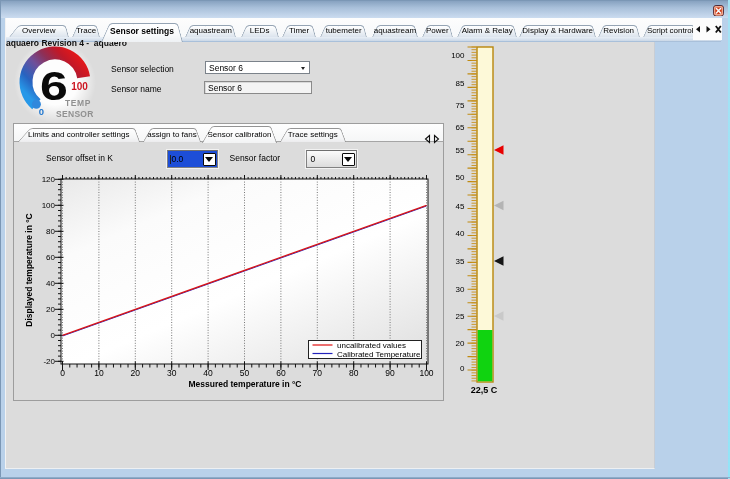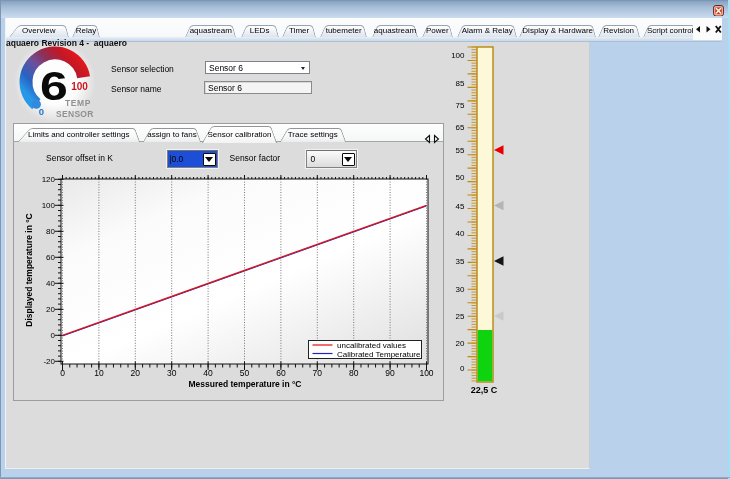--- a/index.html
+++ b/index.html
@@ -5,21 +5,21 @@
 html,body { width:730px; height:479px; overflow:hidden; }
 body { position:relative; font-family:"Liberation Sans",sans-serif; background:#b9d1ea; }
 #frame-outer { position:absolute; inset:0; border:1px solid #7b97b5; pointer-events:none; z-index:50; }
 #titlebar { position:absolute; left:1px; top:1px; width:728px; height:17px;
   background:linear-gradient(180deg,#87a2c0 0%,#a9c0da 40%,#cbdcf0 100%); }
 #title { position:absolute; left:6px; top:6px; font-size:8.5px; font-weight:bold; color:#101010;margin-top:32px; }
 #closebtn { position:absolute; left:713px; top:4.5px; } #caret { position:absolute; width:1px; height:9px; background:#222; }
 #rightedge { position:absolute; right:0; top:0; width:2px; height:479px;
   background:linear-gradient(180deg,#a5e2f4,#93e4f7); z-index:51; }
 #botline { position:absolute; left:0; top:477px; width:730px; height:1px; background:#8fabc8; z-index:52;}
-#main { position:absolute; left:5px; top:18px; width:585px; height:451px; background:#dcdcdc;
+#main { position:absolute; left:5px; top:18px; width:650px; height:451px; background:#dcdcdc;
   border-left:1px solid #f2f2f2; border-right:1px solid #c8cdd4; border-bottom:1px solid #eef0f2; }
 #tabstrip { position:absolute; left:0; top:0; width:715px; height:19px;
   background:linear-gradient(180deg,#fdfdfd,#f6f8fa); }
 #tabshelf { position:absolute; left:0; top:19px; width:715px; height:4.5px;
   background:linear-gradient(180deg,#e9eff6,#ccd9e8 75%,#a9c0da 75%,#a9c0da); }
 .mtab { position:absolute; top:7px; height:12px; }
 .mtab::before, .mtab::after { content:""; position:absolute; top:0; bottom:0;
   background:linear-gradient(180deg,#ffffff 0%,#eef2f6 50%,#dce4ee 100%);
   border-top:1px solid #95a4b4; }
 .mtab::before { left:0; right:45%; border-left:1px solid #95a4b4; border-top-left-radius:3.5px;
@@ -72,21 +72,24 @@
 #thermowrap { position:absolute; left:440px; top:22px; }
 </style></head>
 <body>
 <div id="main">
   <div id="tabstrip"></div>
   <div id="tabshelf"></div>
 <div class="mtab first" style="left:3px;width:59.5px;">
       <span>Overview</span>
     </div>
 <div class="mtab" style="left:66px;width:28px;">
-      <span>Relay</span>
+      <span>Trace</span>
+    </div>
+<div class="mtab sel" style="left:95px;width:82px;">
+      <span>Sensor settings</span>
     </div>
 <div class="mtab" style="left:179px;width:51.599999999999994px;">
       <span>aquastream</span>
     </div>
 <div class="mtab" style="left:234.5px;width:38.19999999999999px;">
       <span>LEDs</span>
     </div>
 <div class="mtab" style="left:276.3px;width:33.69999999999999px;">
       <span>Timer</span>
     </div>

